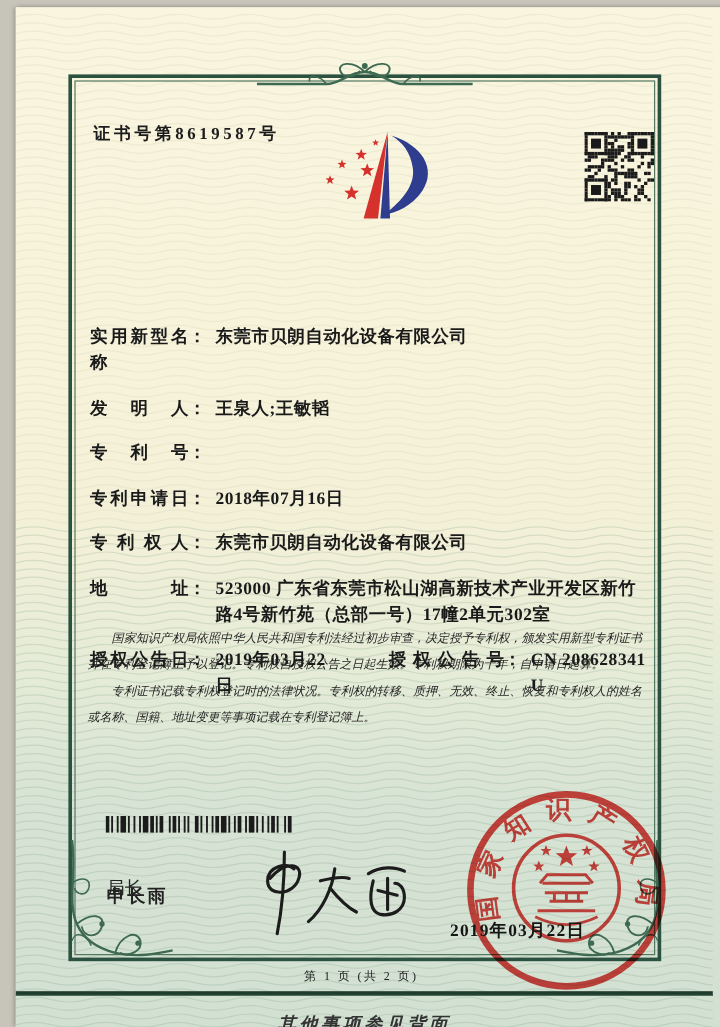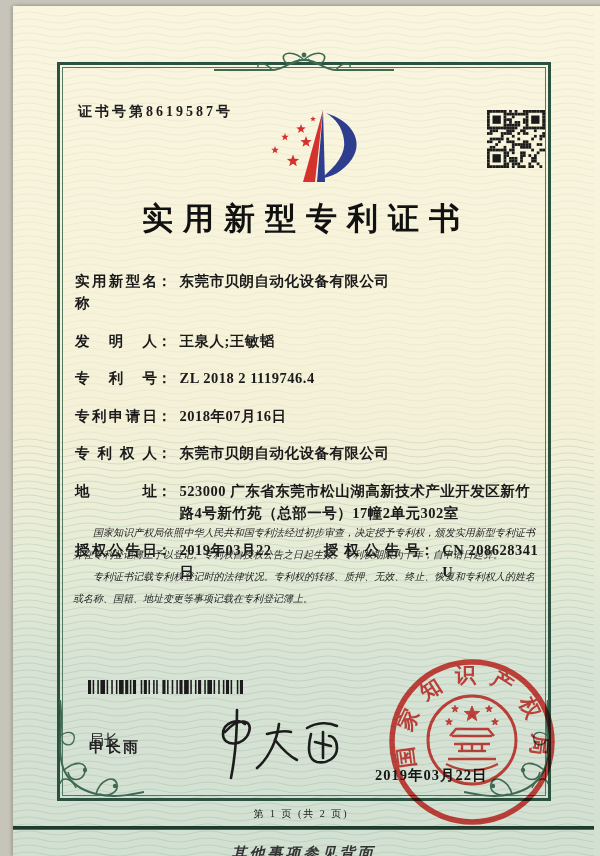--- a/index.html
+++ b/index.html
@@ -467,37 +467,35 @@
       <rect x="19.333333333333332" y="55.23809523809524" width="2.761904761904762" height="2.761904761904762" fill="#1a1a1a"></rect>
       <rect x="24.857142857142858" y="55.23809523809524" width="2.761904761904762" height="2.761904761904762" fill="#1a1a1a"></rect>
       <rect x="30.38095238095238" y="55.23809523809524" width="2.761904761904762" height="2.761904761904762" fill="#1a1a1a"></rect>
       <rect x="33.14285714285714" y="55.23809523809524" width="2.761904761904762" height="2.761904761904762" fill="#1a1a1a"></rect>
       <rect x="35.904761904761905" y="55.23809523809524" width="2.761904761904762" height="2.761904761904762" fill="#1a1a1a"></rect>
       <rect x="41.42857142857143" y="55.23809523809524" width="2.761904761904762" height="2.761904761904762" fill="#1a1a1a"></rect>
       <rect x="44.19047619047619" y="55.23809523809524" width="2.761904761904762" height="2.761904761904762" fill="#1a1a1a"></rect>
       <rect x="52.476190476190474" y="55.23809523809524" width="2.761904761904762" height="2.761904761904762" fill="#1a1a1a"></rect>
     </svg>
 
-  <div class="title">实用新型专利证书</div>
 
   <div class="fields">
     <div class="frow">
       <span class="flabel">实用新型名称</span>
         <span class="colon">：</span>
       <span class="fvalue">东莞市贝朗自动化设备有限公司</span>
     </div>
     <div class="frow">
       <span class="flabel">发明人</span>
         <span class="colon">：</span>
       <span class="fvalue">王泉人;王敏韬</span>
     </div>
     <div class="frow">
       <span class="flabel">专利号</span>
         <span class="colon">：</span>
-      <span class="fvalue">ZL 2018 2 1119746.4</span>
     </div>
     <div class="frow">
       <span class="flabel">专利申请日</span>
         <span class="colon">：</span>
       <span class="fvalue">2018年07月16日</span>
     </div>
     <div class="frow">
       <span class="flabel">专利权人</span>
         <span class="colon">：</span>
       <span class="fvalue">东莞市贝朗自动化设备有限公司</span>

